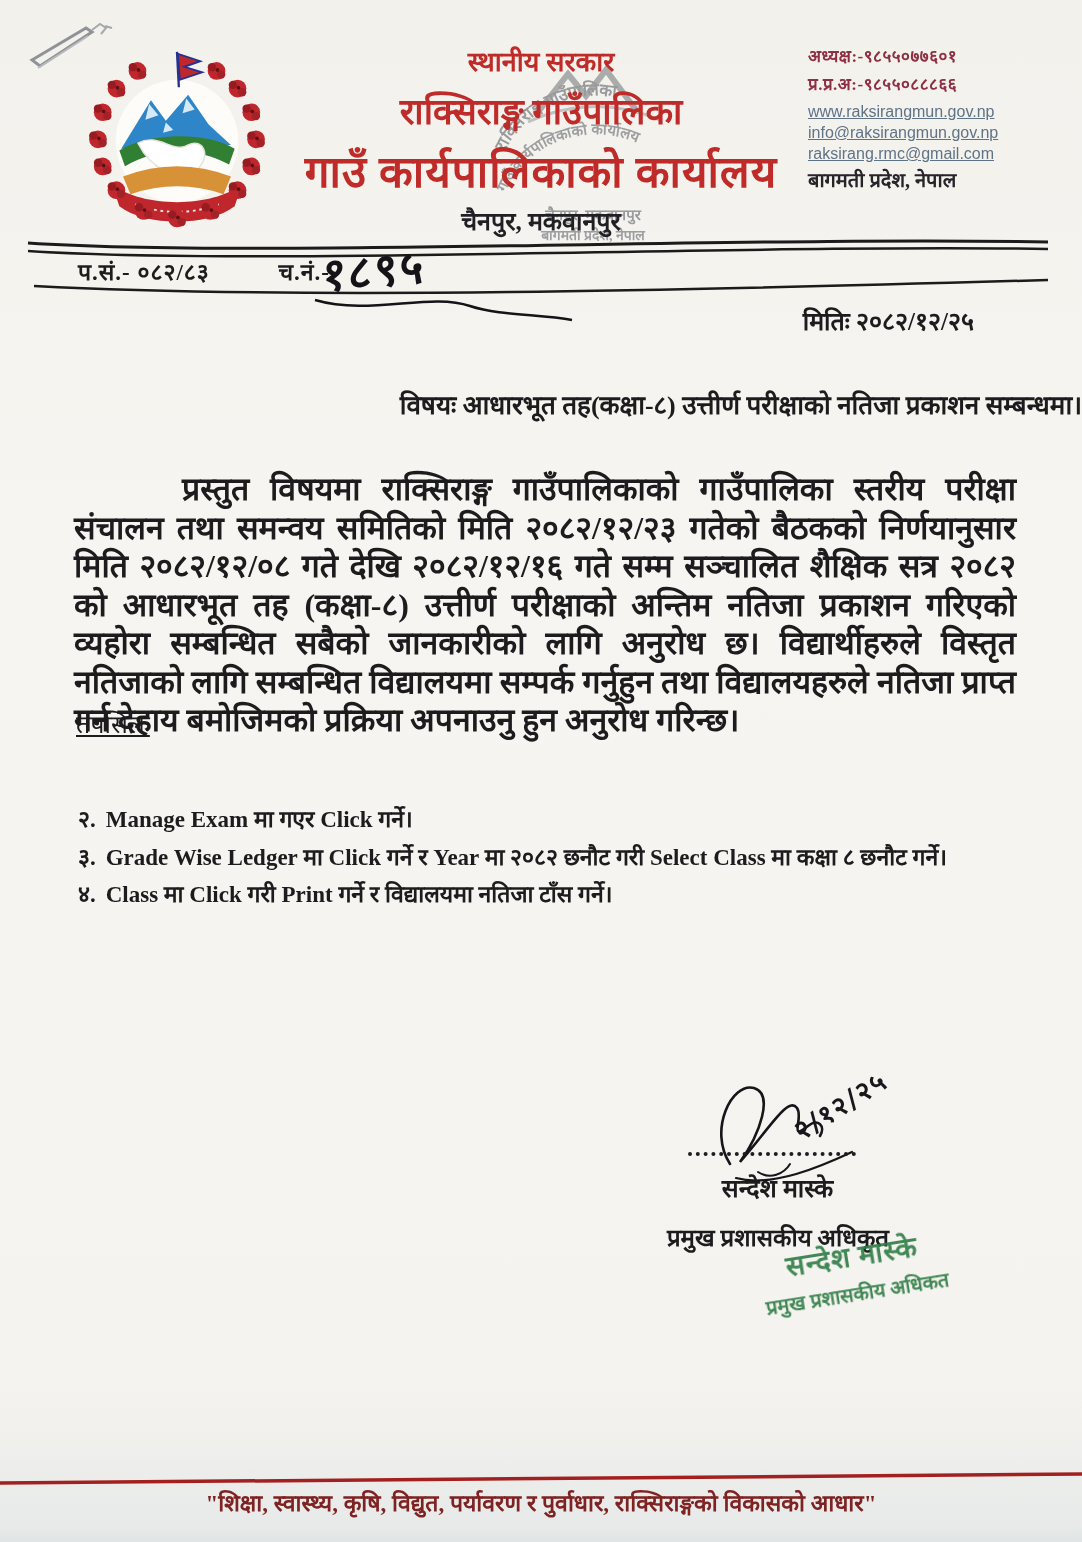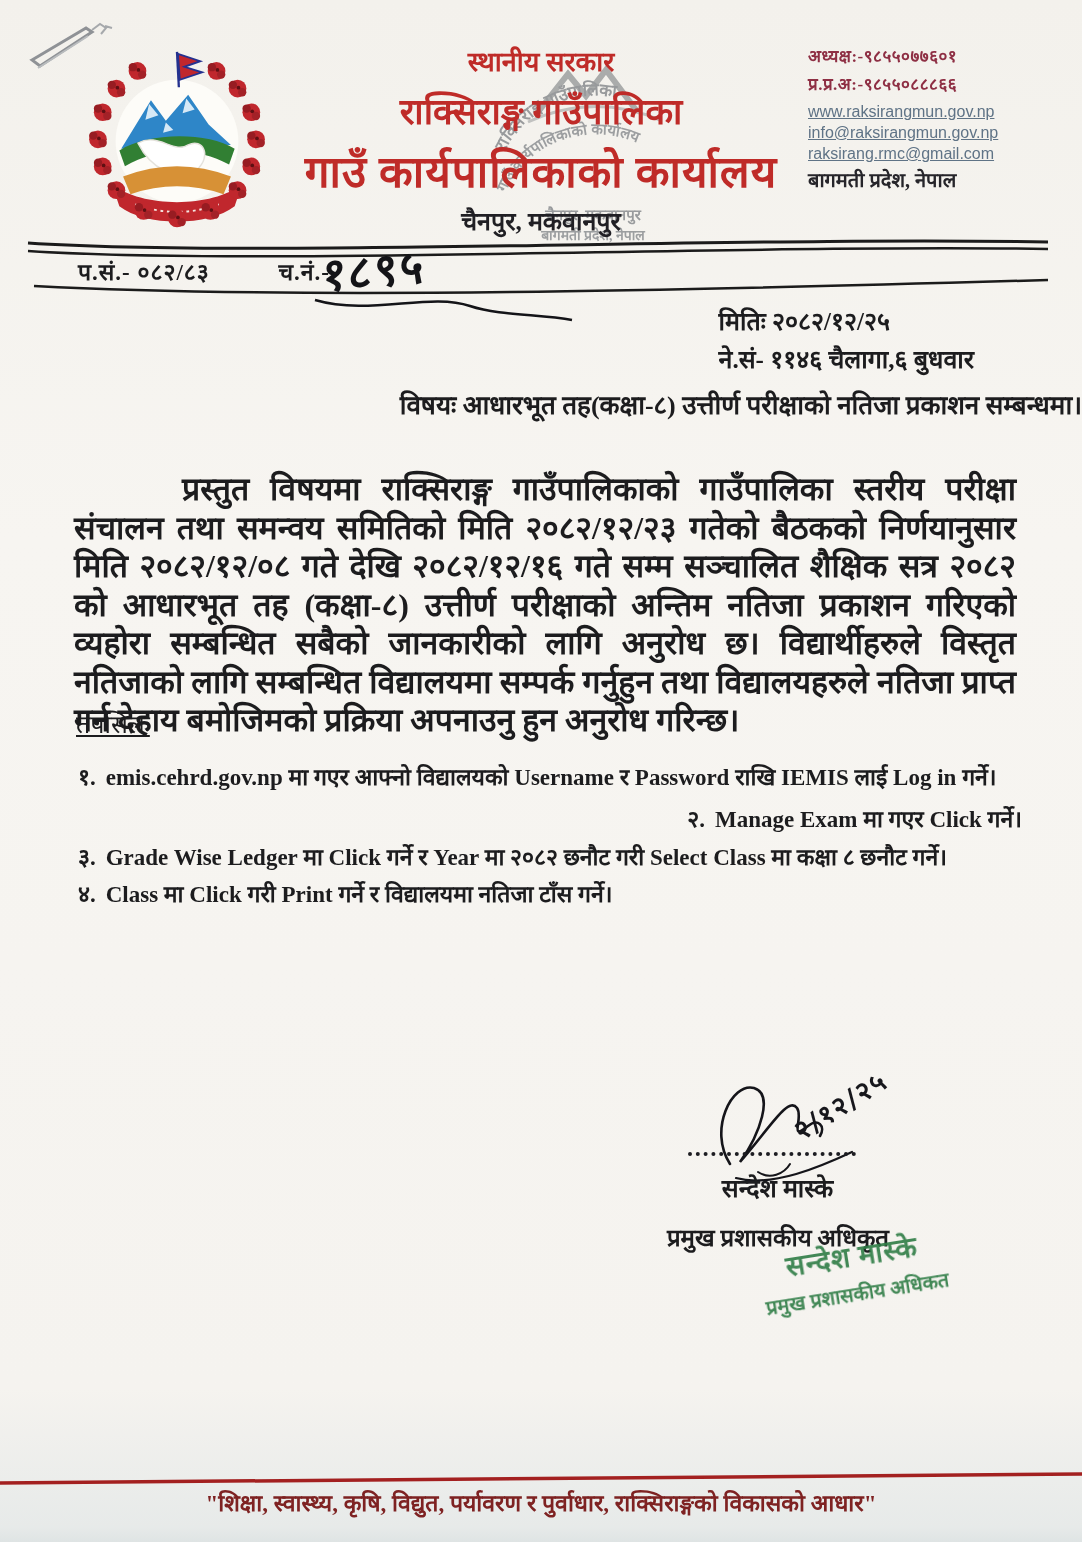--- a/index.html
+++ b/index.html
@@ -41,21 +41,21 @@
   .bodytext{
     top:470px;left:74px;width:942px;
     font-size:32px;line-height:38.5px;text-align:justify;
     text-indent:108px;font-weight:bold;
   }
   
   .tapasil-h{top:706px;left:76px;font-size:25px;font-weight:normal;text-decoration:underline;}
   .tap-item{left:62px;width:960px;font-size:23px;font-weight:bold;line-height:36px;}
   .tap-item .num{margin-left:16px;margin-right:10px;}
   .tap-item .bold-url{font-weight:bold;font-family:"Liberation Serif","DejaVu Serif",serif;}
-  .t1{top:760px;}.t2{top:802px;text-align:right;}.t3{top:840px;}.t4{top:877px;}.t5{top:911px;}.t6{top:946px;}
+  .t1{top:760px;}.t2{top:802px;}.t3{top:840px;}.t4{top:877px;}.t5{top:911px;}.t6{top:946px;}
   
   .sig-scribble{left:788px;top:1086px;font-size:27px;transform:rotate(-32deg);font-weight:bold;color:#17171c;
     font-family:"DejaVu Sans","Liberation Sans",sans-serif;letter-spacing:2px;}
   .sig-dots{left:688px;top:1142px;width:168px;border-bottom:4px dotted #1d1d22;height:10px;}
   .sig-name{left:660px;top:1170px;width:235px;text-align:center;font-size:25px;font-weight:bold;}
   .sig-title{left:628px;top:1208px;width:300px;text-align:center;font-size:24px;font-weight:bold;margin-top:12px;}
   
   .stamp{left:724px;top:1236px;width:260px;text-align:center;color:#2f7d46;
     transform:rotate(-9deg);filter:blur(.4px);opacity:.9;}
   .stamp .sname{font-size:28px;font-weight:bold;letter-spacing:1px;}
@@ -156,32 +156,28 @@
     <span>०८२/८३</span>
     <span class="cn">च.नं.-</span>
   </div>
   <div class="abs handwrite">१८९५</div>
   <svg class="abs" style="left:310px;top:286px;" width="270" height="40" viewBox="0 0 270 40">
     <path d="M5,14 C60,30 120,6 160,20 C190,30 230,28 262,34" fill="none" stroke="#141418" stroke-width="2.5"></path>
   </svg>
 
   <div class="abs dateblock">
     <div>मितिः २०८२/१२/२५</div>
-    <div>ने.सं- ११४६ चैलागा,६ बुधवार</div>
   </div>
 
   <div class="abs subject">विषयः आधारभूत तह(कक्षा-८) उत्तीर्ण परीक्षाको नतिजा प्रकाशन सम्बन्धमा।</div>
 
   <div class="abs bodytext">प्रस्तुत विषयमा राक्सिराङ्ग गाउँपालिकाको गाउँपालिका स्तरीय परीक्षा संचालन तथा समन्वय समितिको मिति २०८२/१२/२३ गतेको बैठकको निर्णयानुसार मिति २०८२/१२/०८ गते देखि २०८२/१२/१६ गते सम्म सञ्चालित शैक्षिक सत्र २०८२ को आधारभूत तह (कक्षा-८) उत्तीर्ण परीक्षाको अन्तिम नतिजा प्रकाशन गरिएको व्यहोरा सम्बन्धित सबैको जानकारीको लागि अनुरोध छ। विद्यार्थीहरुले विस्तृत नतिजाको लागि सम्बन्धित विद्यालयमा सम्पर्क गर्नुहुन तथा विद्यालयहरुले नतिजा प्राप्त गर्न देहाय बमोजिमको प्रक्रिया अपनाउनु हुन अनुरोध गरिन्छ।</div>
 
   <div class="abs tapasil-h">तपसिलः</div>
 
-  <div class="abs tap-item t1">
-    <span class="num">१.</span><span class="bold-url">emis.cehrd.gov.np</span><span> मा गएर आफ्नो विद्यालयको Username र Password राखि IEMIS लाई Log in गर्ने।</span>
-  </div>
   <div class="abs tap-item t2">
     <span class="num">२.</span><span>Manage Exam मा गएर Click गर्ने।</span>
   </div>
   <div class="abs tap-item t3">
     <span class="num">३.</span><span>Grade Wise Ledger मा Click गर्ने र Year मा २०८२ छनौट गरी Select Class मा कक्षा ८ छनौट गर्ने।</span>
   </div>
   <div class="abs tap-item t4">
     <span class="num">४.</span><span>Class मा Click गरी Print गर्ने र विद्यालयमा नतिजा टाँस गर्ने।</span>
   </div>
 

